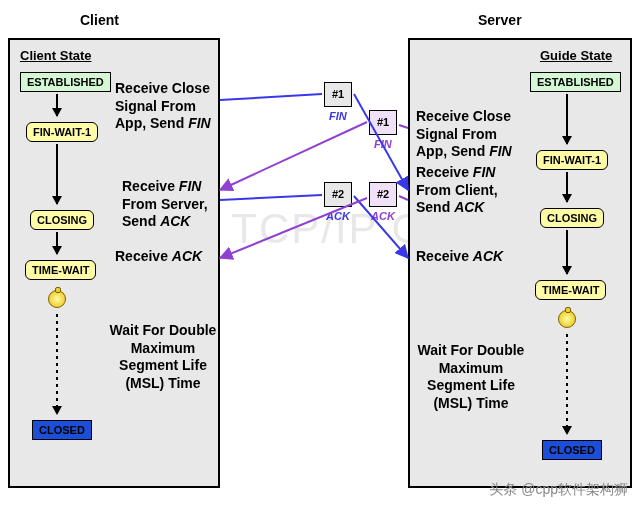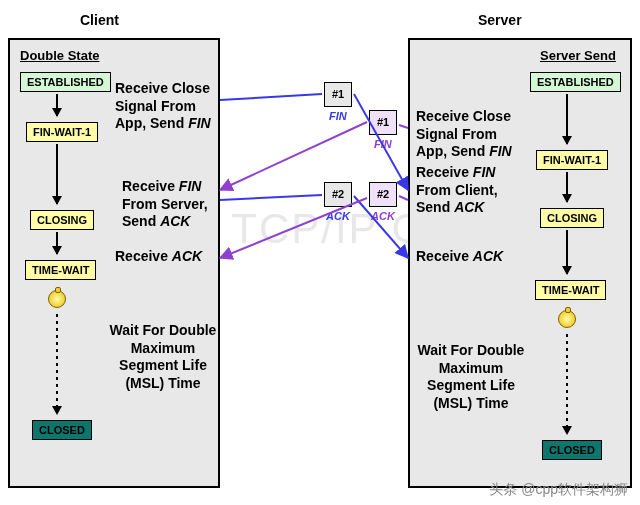--- a/index.html
+++ b/index.html
@@ -1,22 +1,22 @@
 <!DOCTYPE html>
 <html><head>
 <meta charset="utf-8">
 <style>
   * { box-sizing: border-box; margin: 0; padding: 0; }
   body { width: 640px; height: 505px; background: #fff; font-family: Arial, sans-serif; position: relative; overflow: hidden; }
   .title { position: absolute; font-weight: bold; font-size: 14px; }
   .panel { position: absolute; background: #e8e8e8; border: 2px solid #000; }
   .state-hdr { position: absolute; font-weight: bold; font-size: 13px; text-decoration: underline; }
   .state-box { position: absolute; font-size: 11px; font-weight: bold; text-align: center; padding: 3px 6px; border: 1px solid #000; background: #d4f7d4; }
-  .state-box.yel { background: #fffca8; }
-  .state-box.wht { background: #0f766e; }
+  .state-box.yel { background: #fffca8; border-radius: 6px; }
+  .state-box.wht { background: #1d4ed8; }
   .arrow-dn { position: absolute; width: 2px; background: #000; }
   .arrow-dn::after { content: ""; position: absolute; bottom: -1px; left: -4px; border-left: 5px solid transparent; border-right: 5px solid transparent; border-top: 9px solid #000; }
   .dotted { background: transparent; }
   .dotted::before { content: ""; position: absolute; top: 0; bottom: 8px; left: 0; width: 2px; background: repeating-linear-gradient(#000 0 3px, transparent 3px 7px); }
   .clock { position: absolute; width: 18px; height: 18px; border-radius: 50%; background: radial-gradient(circle at 50% 50%, #fffca8 0%, #f0d030 70%); border: 1px solid #806000; }
   .clock::before { content: ""; position: absolute; top: -4px; left: 6px; width: 4px; height: 4px; border: 1px solid #806000; border-radius: 2px; background: #f0d030; }
   .evt { position: absolute; font-size: 14px; font-weight: bold; line-height: 1.25; }
   .msg-box { position: absolute; width: 28px; height: 25px; border: 1px solid #000; font-size: 11px; font-weight: bold; text-align: center; line-height: 23px; background: #e8e8e8; }
   .msg-lbl { position: absolute; font-size: 11px; font-style: italic; font-weight: bold; }
   .blue { color: #3838e8; }
@@ -27,35 +27,35 @@
 </style>
 </head>
 <body>
 
 <div class="watermark" style="top:205px;left:140px">The TCP/IP Guide</div>
 
 <div class="title" style="top:12px;left:80px">Client</div>
 <div class="title" style="top:12px;left:478px">Server</div>
 
 <div class="panel" style="top:38px;left:8px;width:212px;height:450px"></div>
-<div class="state-hdr" style="top:48px;left:20px">Double State</div>
+<div class="state-hdr" style="top:48px;left:20px">Client State</div>
 
 <div class="state-box" style="top:72px;left:20px">ESTABLISHED</div>
 <div class="arrow-dn" style="top:94px;left:56px;height:22px"></div>
 <div class="state-box yel" style="top:122px;left:26px">FIN-WAIT-1</div>
 <div class="arrow-dn" style="top:144px;left:56px;height:60px"></div>
 <div class="state-box yel" style="top:210px;left:30px">CLOSING</div>
 <div class="arrow-dn" style="top:232px;left:56px;height:22px"></div>
 <div class="state-box yel" style="top:260px;left:25px">TIME-WAIT</div>
 <div class="clock" style="top:290px;left:48px"></div>
 <div class="arrow-dn dotted" style="top:314px;left:56px;height:100px"></div>
 <div class="state-box wht" style="top:420px;left:32px">CLOSED</div>
 
 <div class="panel" style="top:38px;left:408px;width:224px;height:450px"></div>
-<div class="state-hdr" style="top:48px;left:540px">Server Send</div>
+<div class="state-hdr" style="top:48px;left:540px">Guide State</div>
 
 <div class="state-box" style="top:72px;left:530px">ESTABLISHED</div>
 <div class="arrow-dn" style="top:94px;left:566px;height:50px"></div>
 <div class="state-box yel" style="top:150px;left:536px">FIN-WAIT-1</div>
 <div class="arrow-dn" style="top:172px;left:566px;height:30px"></div>
 <div class="state-box yel" style="top:208px;left:540px">CLOSING</div>
 <div class="arrow-dn" style="top:230px;left:566px;height:44px"></div>
 <div class="state-box yel" style="top:280px;left:535px">TIME-WAIT</div>
 <div class="clock" style="top:310px;left:558px"></div>
 <div class="arrow-dn dotted" style="top:334px;left:566px;height:100px"></div>

